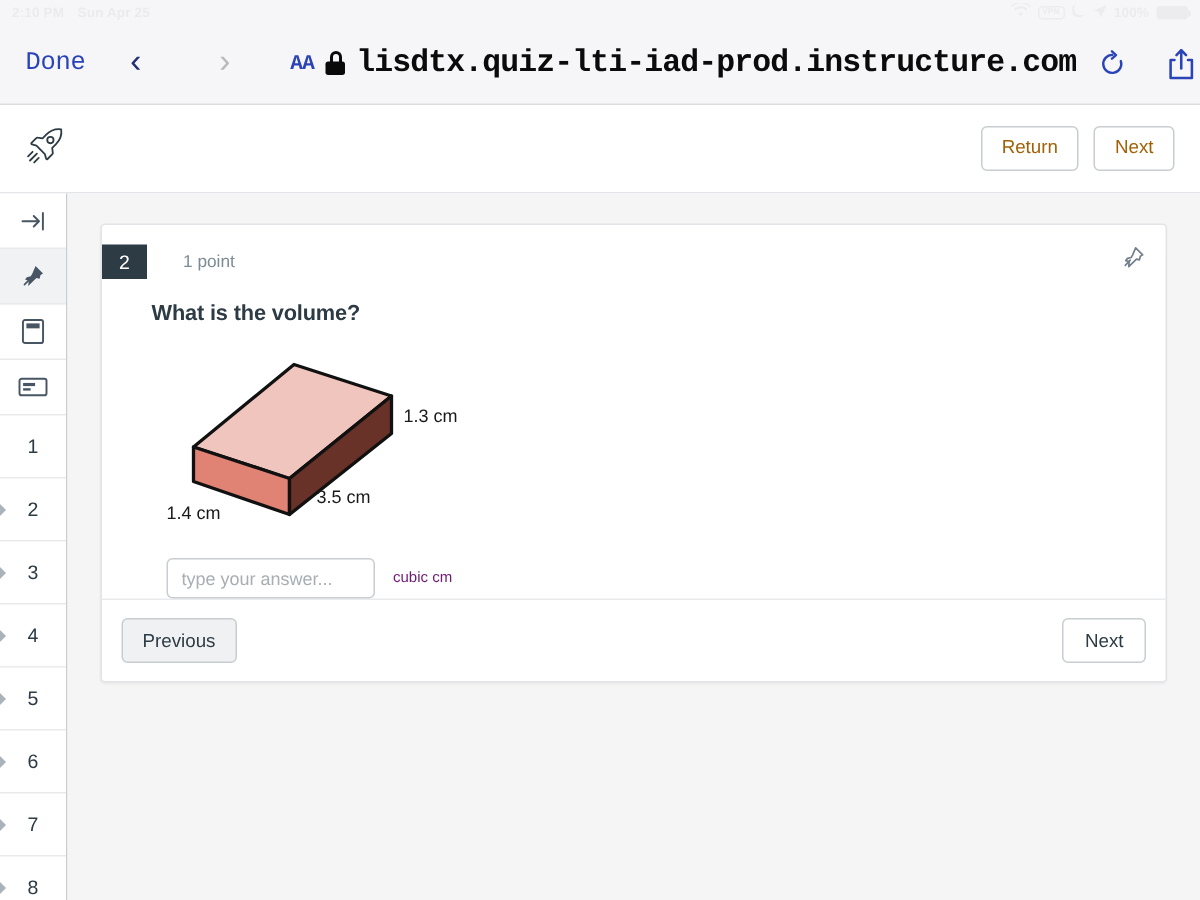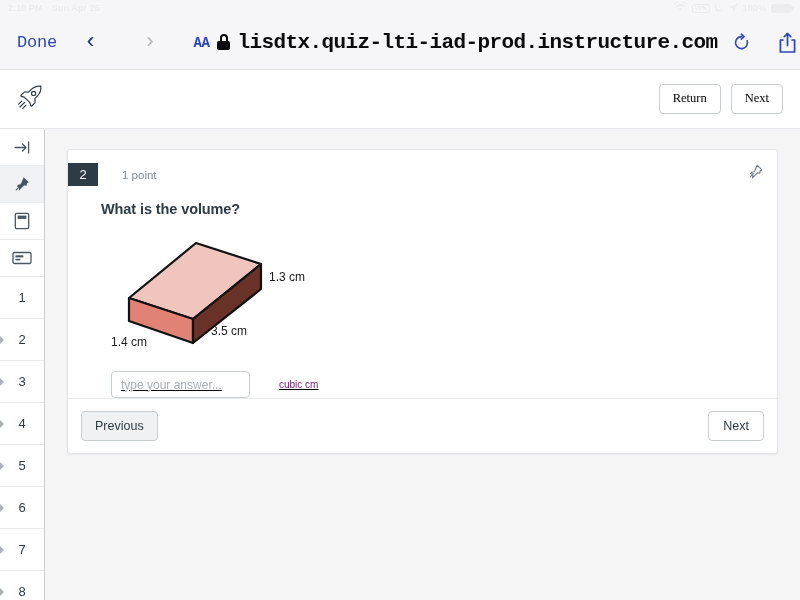--- a/index.html
+++ b/index.html
@@ -87,23 +87,23 @@
 
   
   .apptoolbar {
     height: 59px; background: #fff;
     border-bottom: 1px solid #e3e5e8;
     display: flex; align-items: center; padding: 0 17px;
   }
   .rocket-icon { margin-left: 0; }
   .apptoolbar .spacer { flex: 1; }
   .tb-btn {
-    border: 1px solid #c7cdd1; background: #fff; color: #000000;
+    border: 1px solid #c7cdd1; background: #fff; color: #a16207;
     font-size: 12.5px; border-radius: 4px; padding: 7px 13px;
-    font-family: Liberation Serif, serif; cursor: pointer;
+    font-family: Liberation Sans, sans-serif; cursor: pointer;
     line-height: 1.1;
   }
   .tb-btn + .tb-btn { margin-left: 10px; }
 
   
   .main { display: flex; height: calc(600px - 16px - 54px - 59px); }
 
   .sidebar {
     width: 45px; background: #fff;
     border-right: 1px solid #c7cdd1;
@@ -156,23 +156,22 @@
     position: absolute; top: 14px; right: 14px; color: #73808c; cursor: pointer;
   }
   .q-text {
     font-size: 14.5px; color: #2d3b45; font-weight: bold;
     padding: 15px 0 0 33px; letter-spacing: -.1px;
   }
 
   
   .figure { padding: 14px 0 0 33px; }
   .answer-row {
-    display: flex; align-items: center; gap: 29px;
+    display: flex; align-items: center; gap: 12px;
     padding: 16px 0 0 43px;
-    text-decoration: underline;
   }
   .answer-input {
     width: 139px; height: 27px;
     border: 1px solid #c7cdd1; border-radius: 4px;
     padding: 0 9px; font-size: 12px; color: #2d3b45;
     font-family: "Liberation Sans", sans-serif;
     background: #fff; outline: none;
   }
   .answer-input::placeholder { color: #a7aeb4; }
   .units { font-size: 10px; color: #701a75; }

